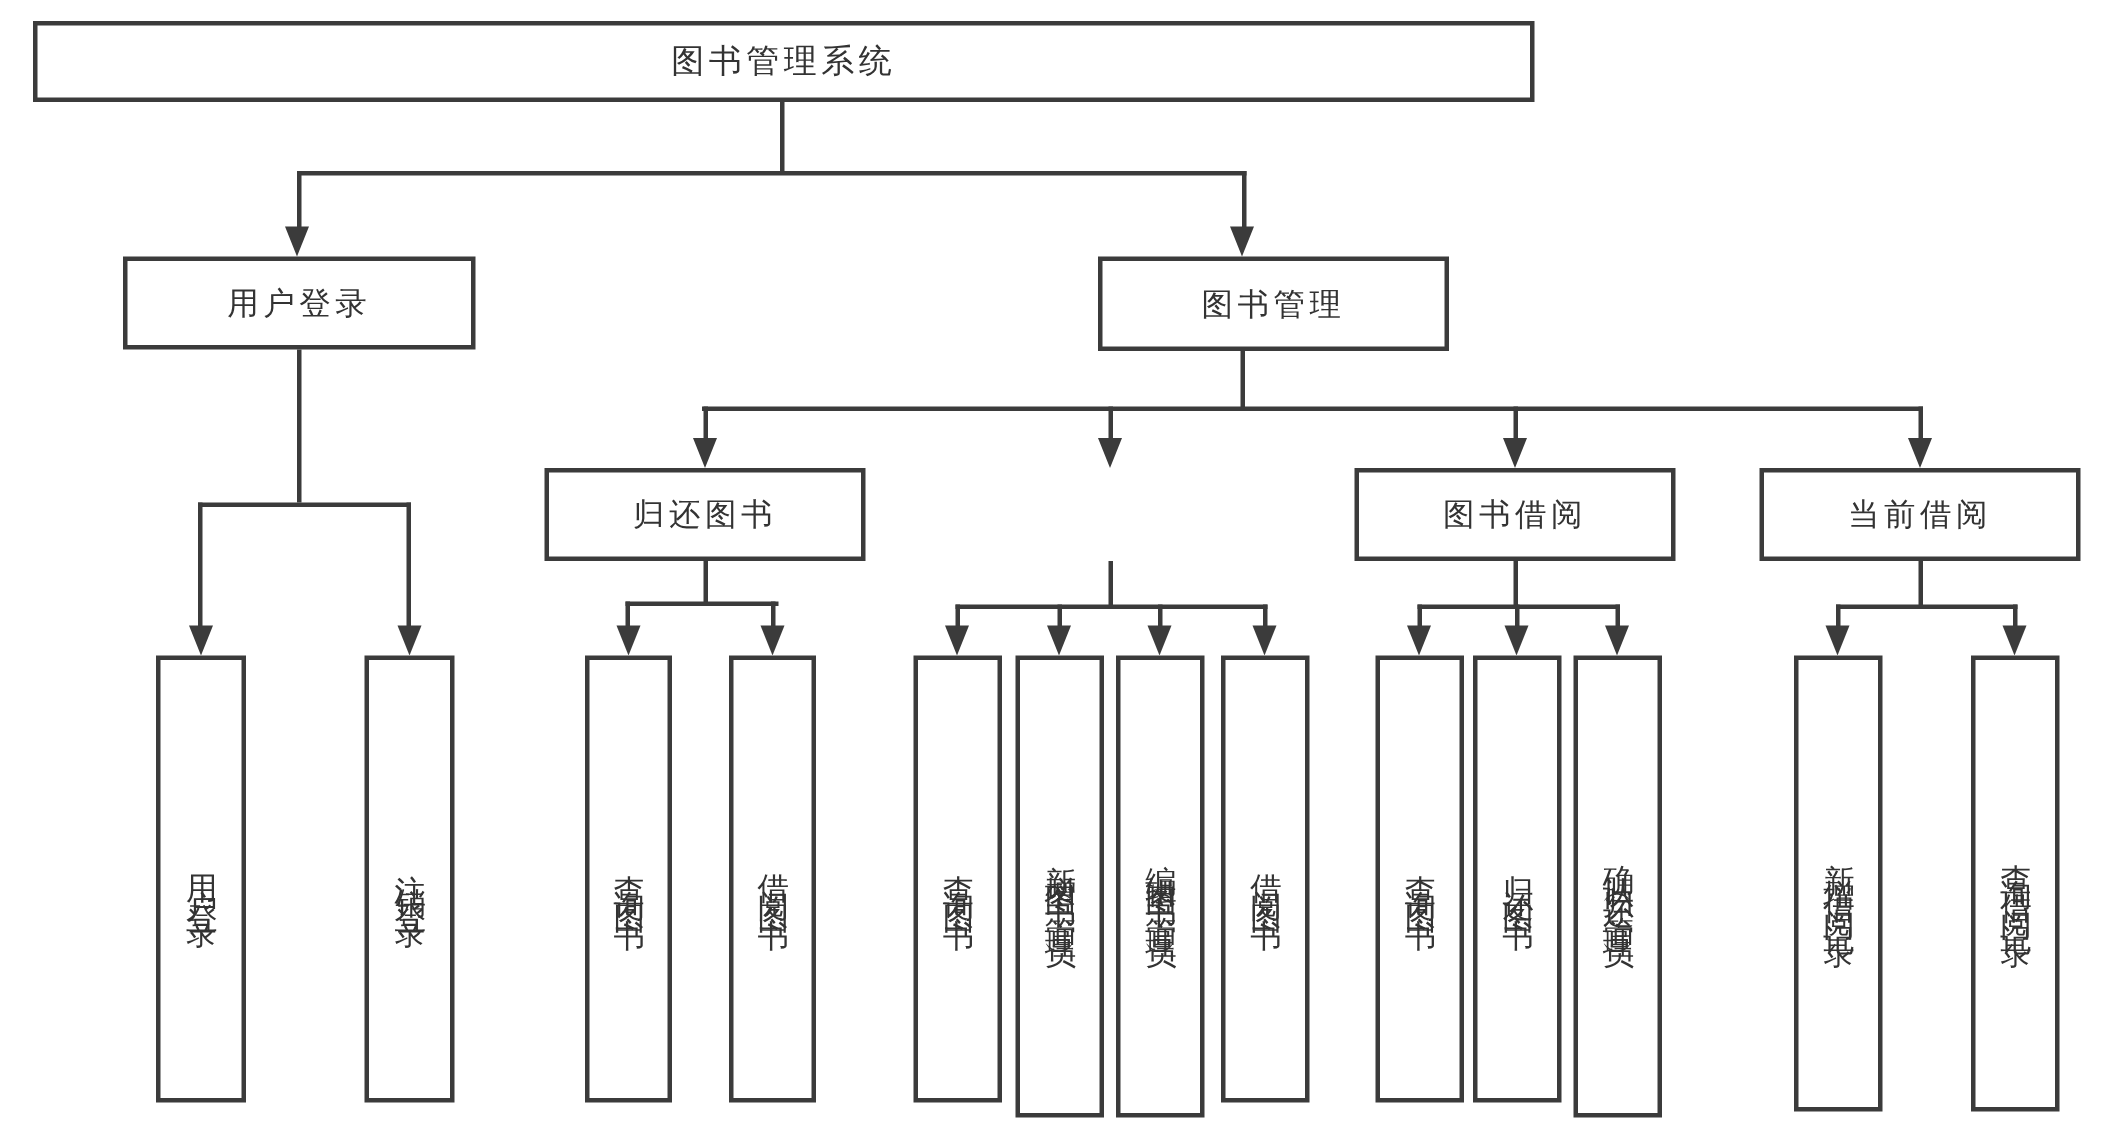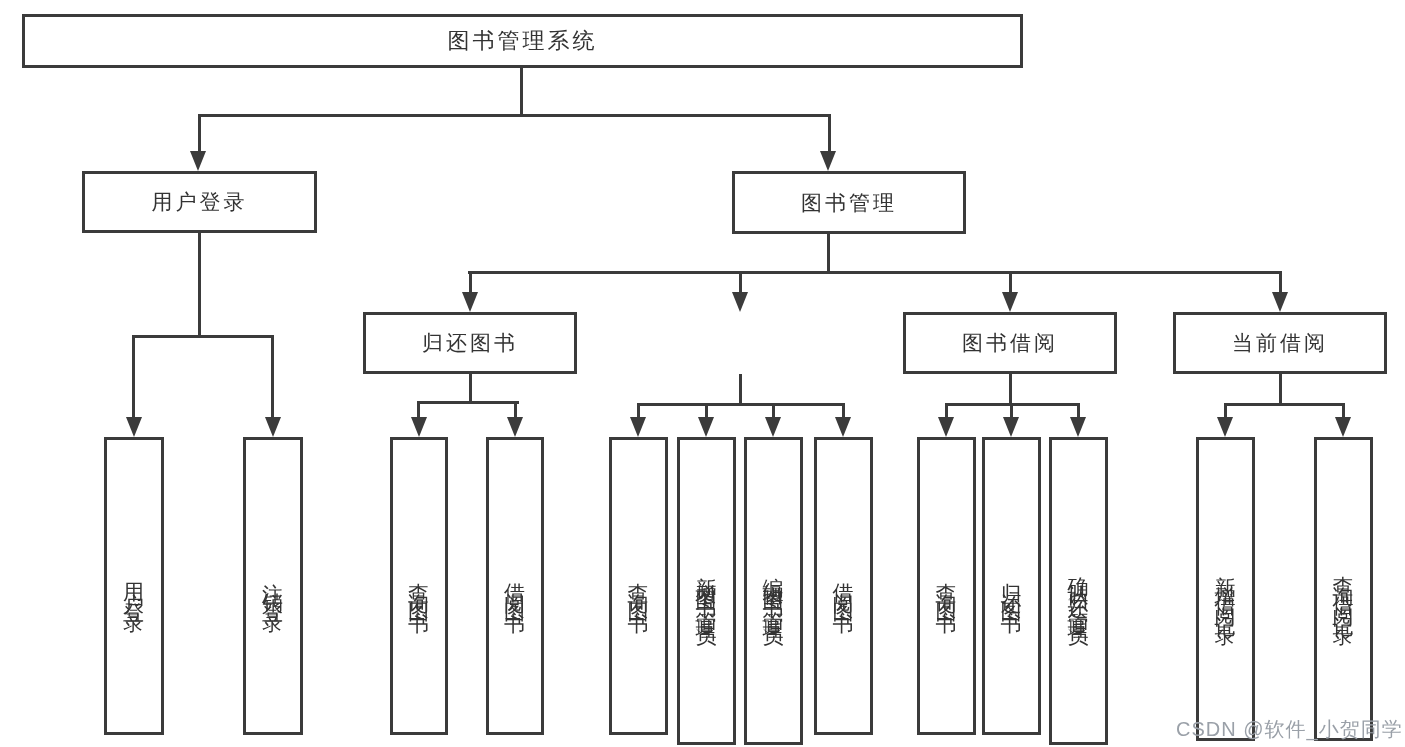--- a/index.html
+++ b/index.html
@@ -151,15 +151,14 @@
     <span class="vlabel" style="letter-spacing:7px;">确认归还（管理员）</span>
   </div>
 
   <div class="box vbox" style="left:1196px;top:437px;width:59px;height:304px;">
     <span class="vlabel">新增借阅记录</span>
   </div>
   <div class="box vbox" style="left:1314px;top:437px;width:59px;height:304px;">
     <span class="vlabel">查询借阅记录</span>
   </div>
 
-  <div class="watermark">CSDN @软件_小贺同学</div>
 
 </div>
 
 </body></html>

